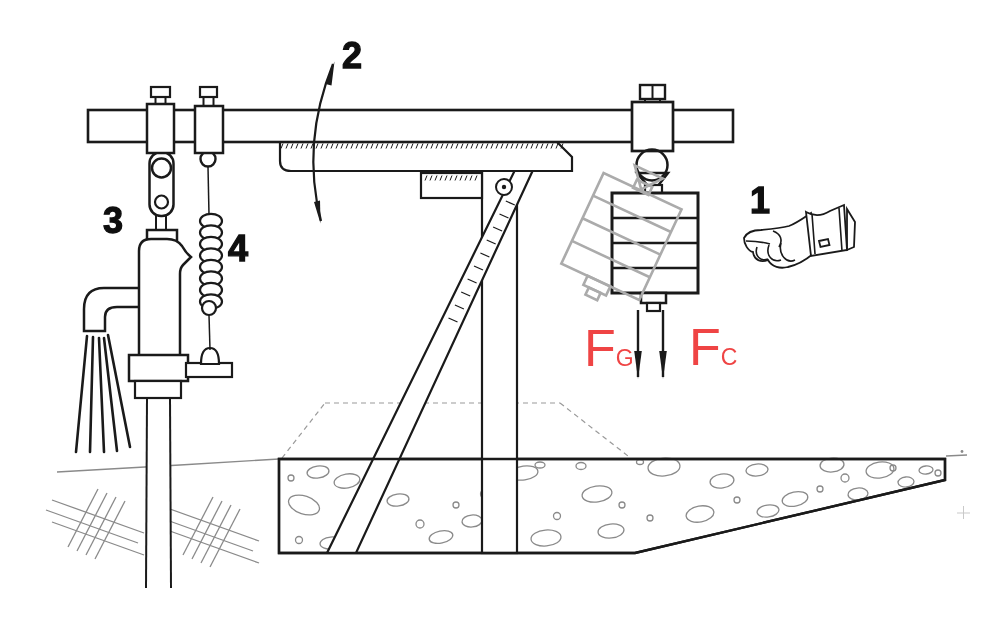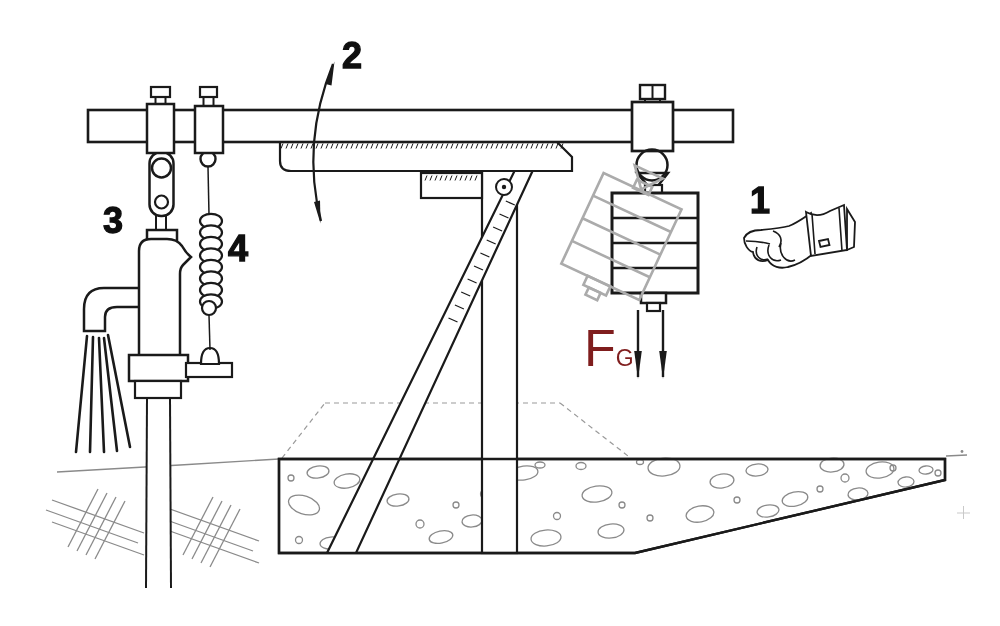--- a/index.html
+++ b/index.html
@@ -18,21 +18,21 @@
   .ghost{stroke:var(--ghost);fill:none;stroke-width:2.6;}
   .ticks line{stroke:var(--ink);stroke-width:1;}
   .thin{stroke:var(--ink);stroke-width:1.2;fill:none;}
   .wire{stroke:var(--ink);stroke-width:1.5;fill:none;}
   .spray line{stroke:var(--ink);stroke-width:2.6;stroke-linecap:round;}
   .hand{stroke:var(--ink);stroke-width:1.8;fill:#fff;}
   .handline{stroke:var(--ink);stroke-width:1.6;fill:none;}
   
   .num{position:absolute;font-weight:bold;font-size:36px;line-height:1;color:#0f0f0f;
        -webkit-text-stroke:1.3px #0f0f0f;letter-spacing:0;}
-  .force{position:absolute;color:#7f1d1d;line-height:1;white-space:nowrap;}
+  .force{position:absolute;color:#ef4444;line-height:1;white-space:nowrap;}
   .fsym{font-size:52px;line-height:1;}
   .fsub{font-size:23px;line-height:1;}
 </style>
 </head>
 <body>
 
 <div class="stage">
 <svg width="1000" height="626" viewBox="0 0 1000 626">
 
   <g>
@@ -317,13 +317,16 @@
 </svg>
 
 <div class="num" style="left:750px;top:183px">1</div>
 <div class="num" style="left:342px;top:38px">2</div>
 <div class="num" style="left:103px;top:203px">3</div>
 <div class="num" style="left:228px;top:231px">4</div>
 
 <div class="force" style="left:584px;top:322px">
   <span class="fsym">F</span><span class="fsub">G</span>
 </div>
+<div class="force" style="left:689px;top:321px">
+  <span class="fsym">F</span><span class="fsub">C</span>
 </div>
+</div>
 
 </body></html>

